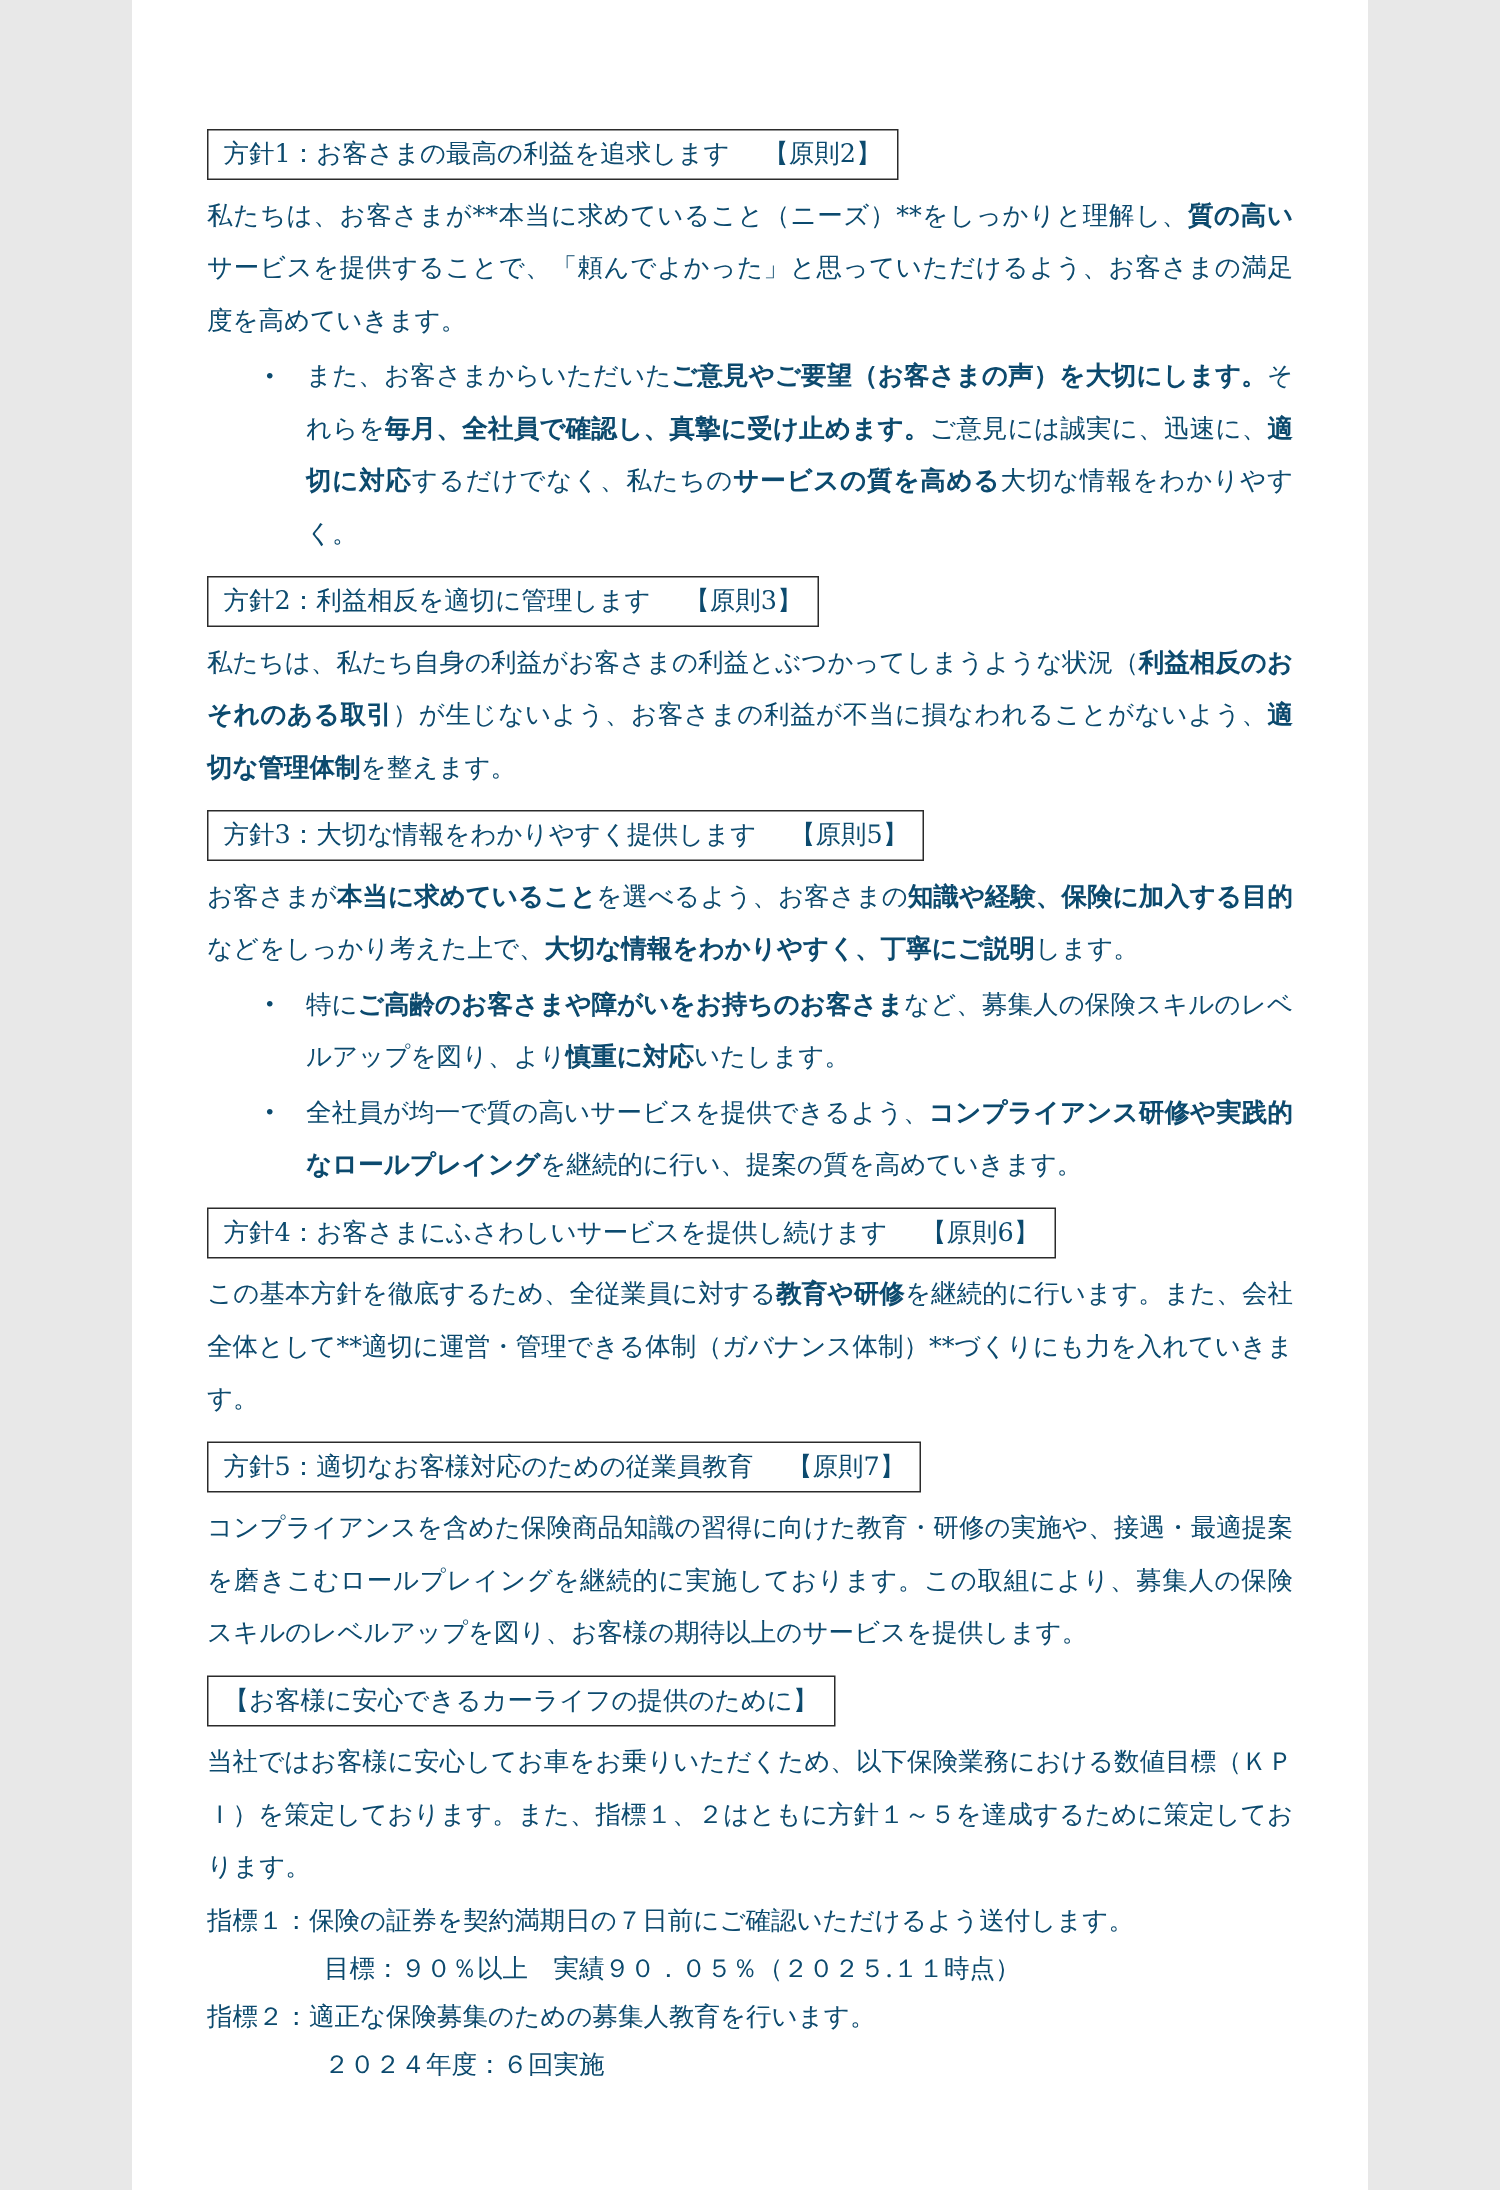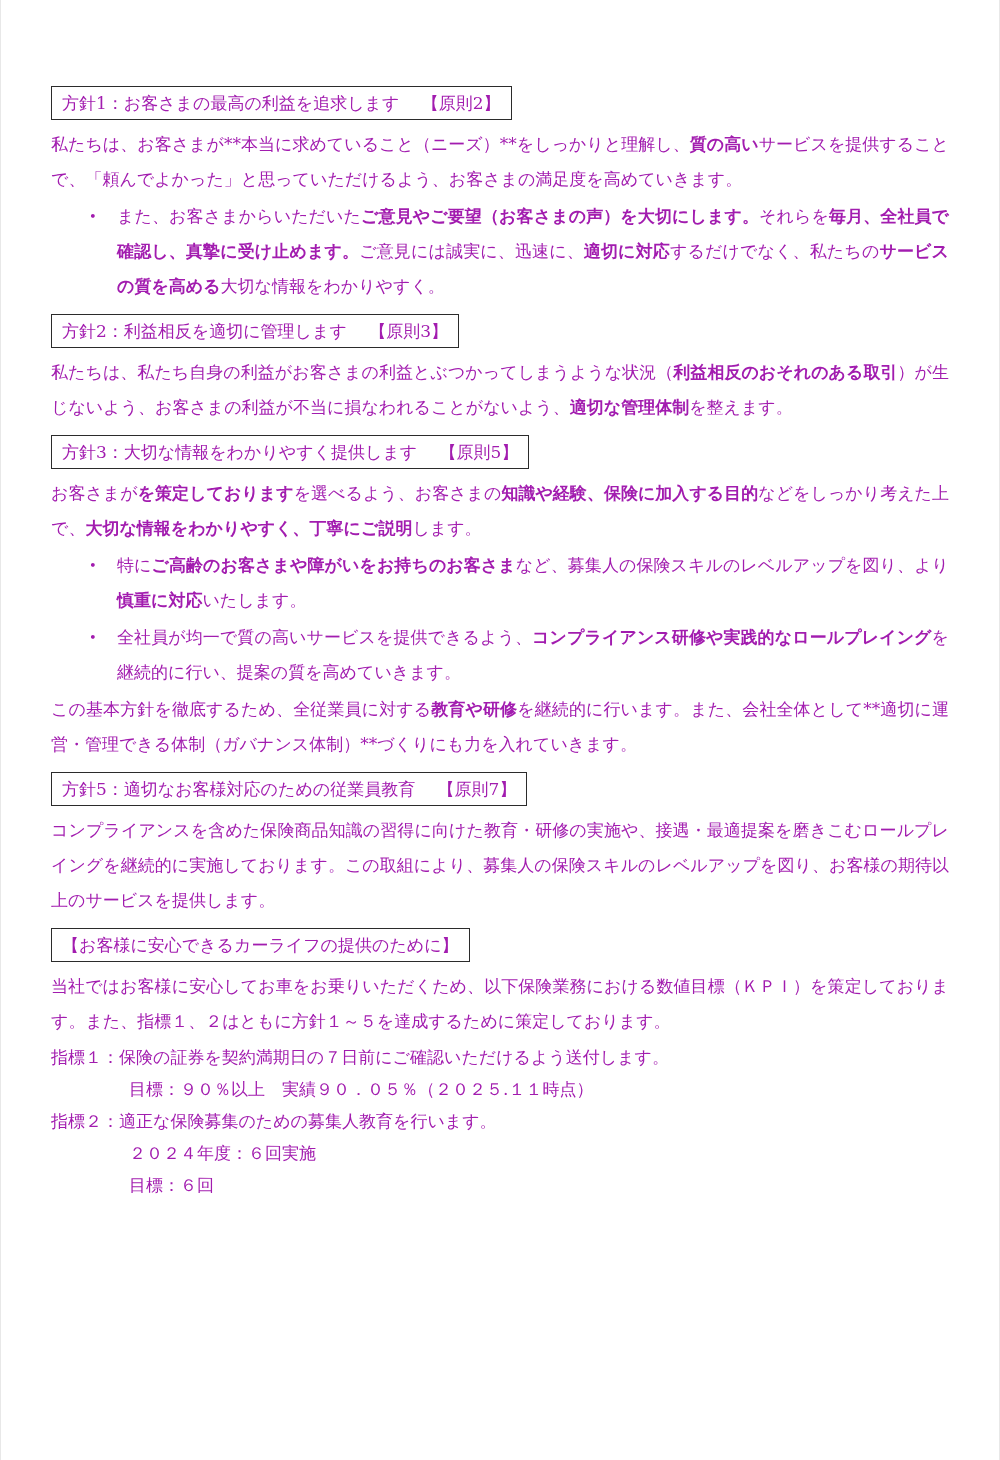--- a/index.html
+++ b/index.html
@@ -1,18 +1,18 @@
 <!DOCTYPE html>
 <html><head>
 <meta charset="utf-8">
 <style>
   html,body{margin:0;padding:0;background:#e8e8e8;}
   .page{
-    width:998px;height:1460px;box-sizing:border-box;
-    margin:0 auto;background:#ffffff;color:#a21caf;
+    width:824px;height:1460px;box-sizing:border-box;
+    margin:0 auto;background:#ffffff;color:#0c4a6e;
     padding:86px 50px 0 50px;
     font-family:"DejaVu Serif","Liberation Serif",serif;
     font-size:17px;line-height:35px;
     overflow:hidden;
   }
   .heading-row{margin:10px 0 6px 0;}
   .heading-row:first-child{margin-top:0;}
   .boxed-heading{
     display:inline-block;border:1.5px solid #2b2b2b;
     padding:1px 10px;line-height:30px;background:#fff;
@@ -30,27 +30,27 @@
 <body>
 
 <div class="page">
   <div id="doc-body">
       <div class="heading-row"><div class="boxed-heading">方針1：お客さまの最高の利益を追求します　 【原則2】</div></div>
       <div class="para"><span>私たちは、お客さまが**本当に求めていること（ニーズ）**をしっかりと理解し、</span><span class="b">質の高い</span><span>サービスを提供することで、「頼んでよかった」と思っていただけるよう、お客さまの満足度を高めていきます。</span></div>
       <div class="bullet"><span class="bullet-marker">•</span><span>また、お客さまからいただいた</span><span class="b">ご意見やご要望（お客さまの声）を大切にします。</span><span>それらを</span><span class="b">毎月、全社員で確認し、真摯に受け止めます。</span><span>ご意見には誠実に、迅速に、</span><span class="b">適切に対応</span><span>するだけでなく、私たちの</span><span class="b">サービスの質を高める</span><span>大切な情報をわかりやすく。</span></div>
       <div class="heading-row"><div class="boxed-heading">方針2：利益相反を適切に管理します　 【原則3】</div></div>
       <div class="para"><span>私たちは、私たち自身の利益がお客さまの利益とぶつかってしまうような状況（</span><span class="b">利益相反のおそれのある取引</span><span>）が生じないよう、お客さまの利益が不当に損なわれることがないよう、</span><span class="b">適切な管理体制</span><span>を整えます。</span></div>
       <div class="heading-row"><div class="boxed-heading">方針3：大切な情報をわかりやすく提供します　 【原則5】</div></div>
-      <div class="para"><span>お客さまが</span><span class="b">を策定しております</span><span>を選べるよう、お客さまの</span><span class="b">知識や経験、保険に加入する目的</span><span>などをしっかり考えた上で、</span><span class="b">大切な情報をわかりやすく、丁寧にご説明</span><span>します。</span></div>
+      <div class="para"><span>お客さまが</span><span class="b">本当に求めていること</span><span>を選べるよう、お客さまの</span><span class="b">知識や経験、保険に加入する目的</span><span>などをしっかり考えた上で、</span><span class="b">大切な情報をわかりやすく、丁寧にご説明</span><span>します。</span></div>
       <div class="bullet"><span class="bullet-marker">•</span><span>特に</span><span class="b">ご高齢のお客さまや障がいをお持ちのお客さま</span><span>など、募集人の保険スキルのレベルアップを図り、より</span><span class="b">慎重に対応</span><span>いたします。</span></div>
       <div class="bullet"><span class="bullet-marker">•</span><span>全社員が均一で質の高いサービスを提供できるよう、</span><span class="b">コンプライアンス研修や実践的なロールプレイング</span><span>を継続的に行い、提案の質を高めていきます。</span></div>
+      <div class="heading-row"><div class="boxed-heading">方針4：お客さまにふさわしいサービスを提供し続けます　 【原則6】</div></div>
       <div class="para"><span>この基本方針を徹底するため、全従業員に対する</span><span class="b">教育や研修</span><span>を継続的に行います。また、会社全体として**適切に運営・管理できる体制（ガバナンス体制）**づくりにも力を入れていきます。</span></div>
       <div class="heading-row"><div class="boxed-heading">方針5：適切なお客様対応のための従業員教育　 【原則7】</div></div>
       <div class="para"><span>コンプライアンスを含めた保険商品知識の習得に向けた教育・研修の実施や、接遇・最適提案を磨きこむロールプレイングを継続的に実施しております。この取組により、募集人の保険スキルのレベルアップを図り、お客様の期待以上のサービスを提供します。</span></div>
       <div class="heading-row"><div class="boxed-heading">【お客様に安心できるカーライフの提供のために】</div></div>
       <div class="para"><span>当社ではお客様に安心してお車をお乗りいただくため、以下保険業務における数値目標（ＫＰＩ）を策定しております。また、指標１、２はともに方針１～５を達成するために策定しております。</span></div>
       <div class="kpi indent-0 gap">指標１：保険の証券を契約満期日の７日前にご確認いただけるよう送付します。</div>
       <div class="kpi indent-1">目標：９０％以上　実績９０．０５％（２０２５.１１時点）</div>
       <div class="kpi indent-0">指標２：適正な保険募集のための募集人教育を行います。</div>
       <div class="kpi indent-1">２０２４年度：６回実施</div>
-      <div class="kpi indent-1">目標：６回</div>
     </div>
 </div>
 
 </body></html>

